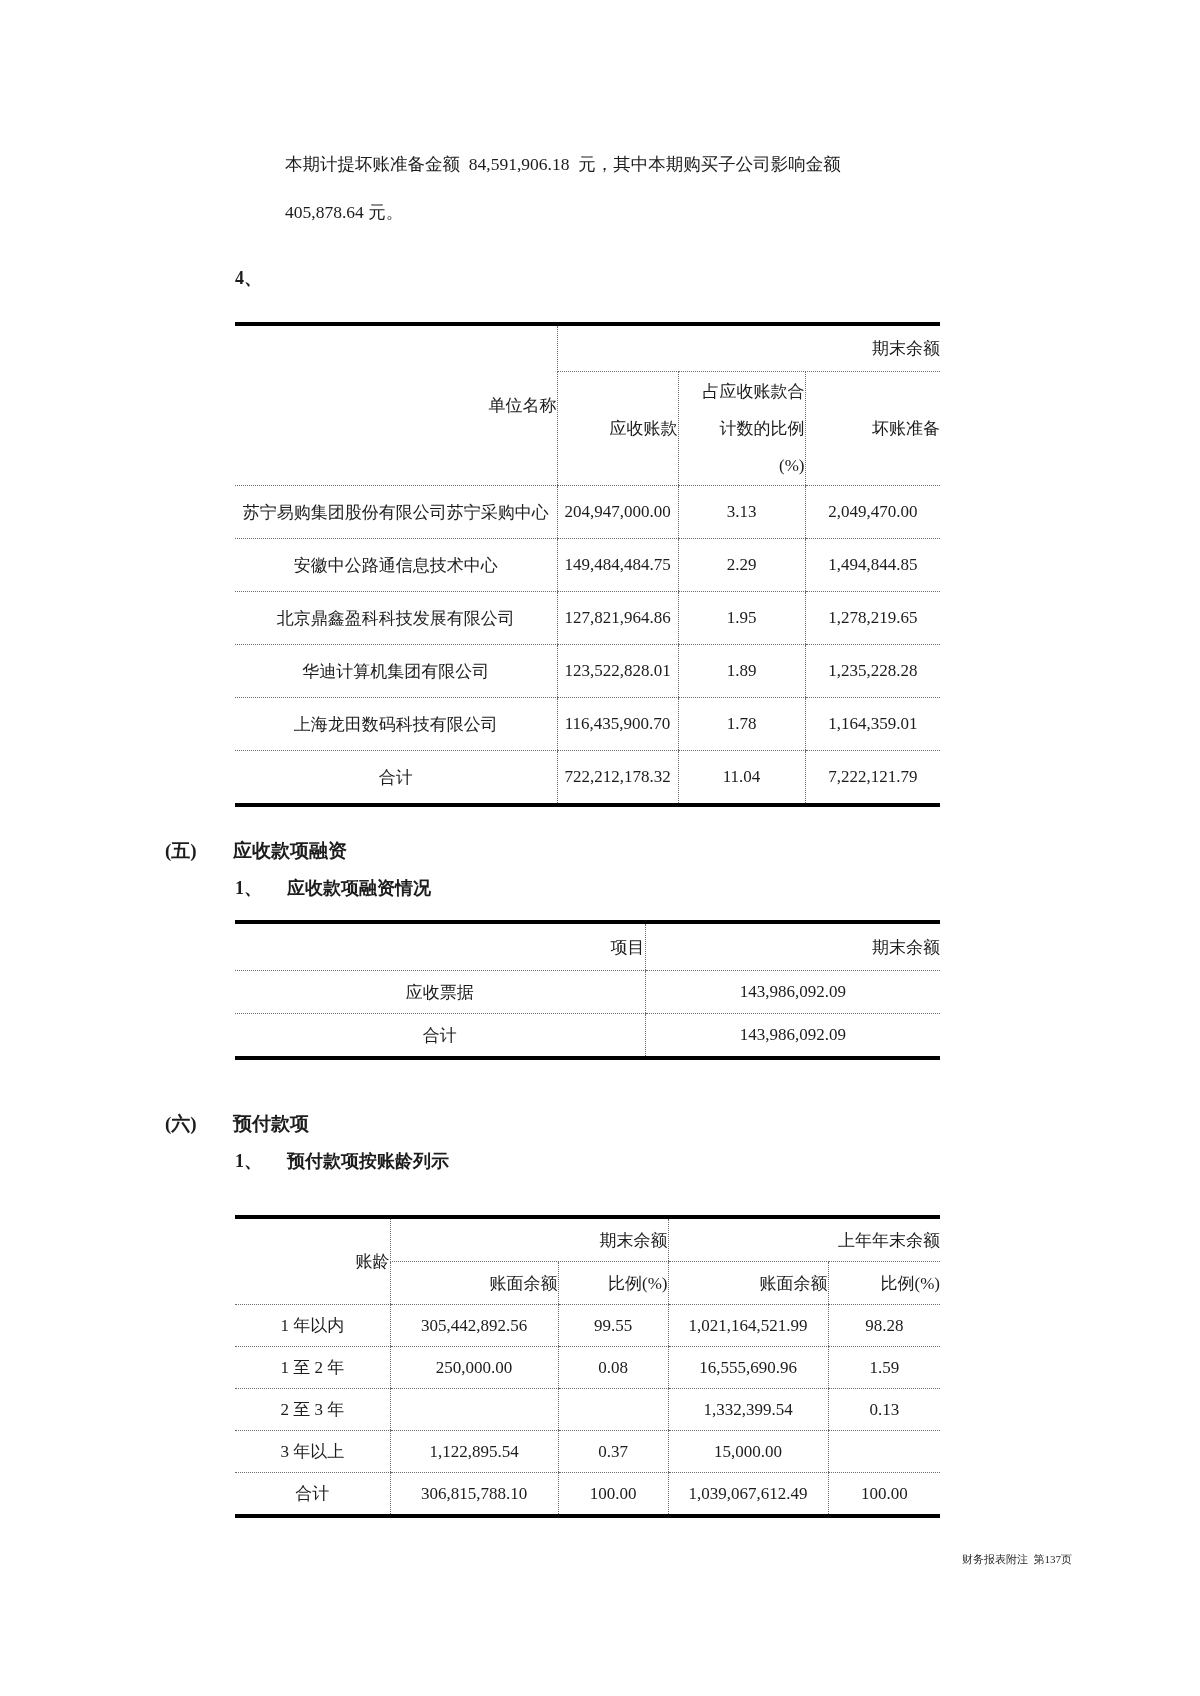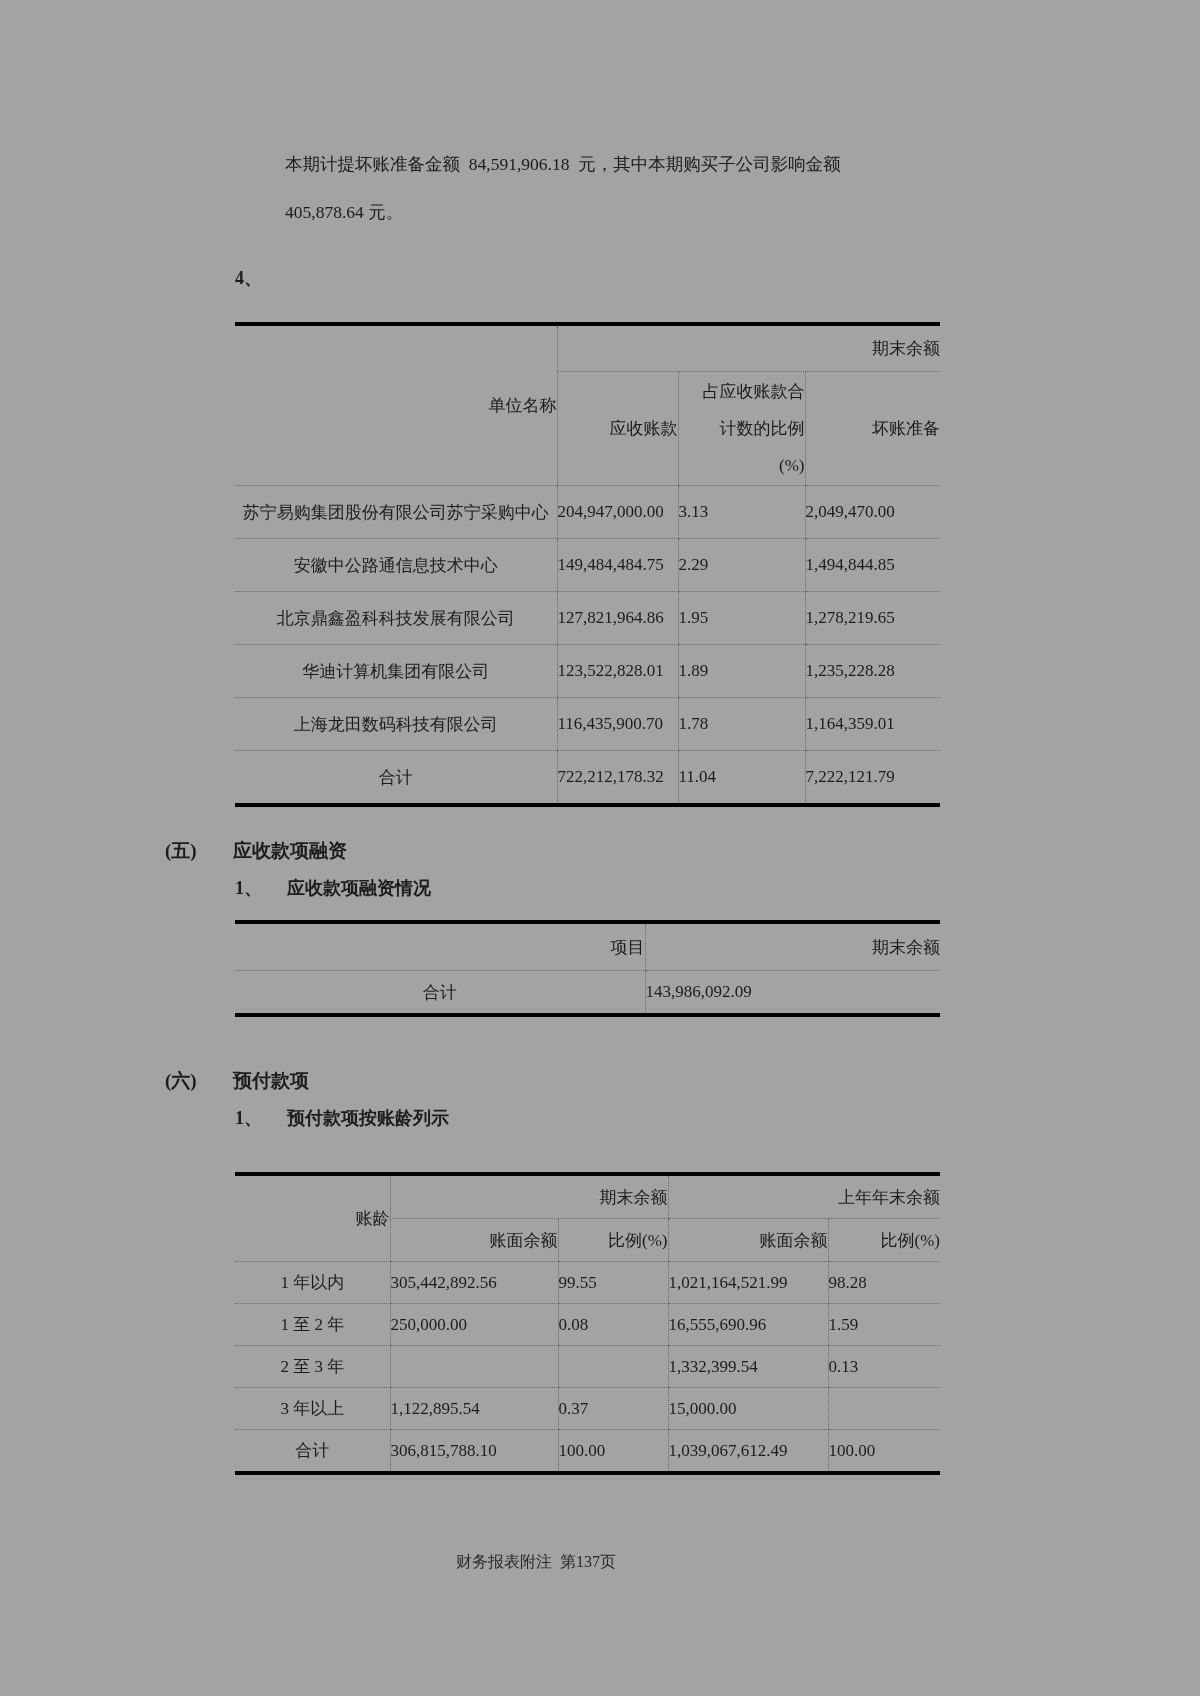--- a/index.html
+++ b/index.html
@@ -1,20 +1,20 @@
 <!DOCTYPE html>
 <html><head>
 <meta charset="utf-8">
 <style>
   html,body { margin:0; padding:0; background:#e8e8e8; }
   .page {
     position:relative;
     width:1200px; height:1696px;
     margin:0 auto;
-    background:#a3a3a3;
+    background:#ffffff;
     color:#1c1c1c;
     font-family:"Liberation Serif","DejaVu Serif",serif;
     overflow:hidden;
   }
   .content { position:absolute; left:235px; top:0; width:705px; }
 
   .intro { margin:140px 0 0 50px; font-size:17.5px; line-height:48px; }
   .intro div { white-space:pre; }
 
   .sec-heading { margin-top:30px; display:flex; font-weight:700; font-size:18px; line-height:24px; }
@@ -31,21 +31,21 @@
     border-top:4px solid #000; border-bottom:4px solid #000;
     font-size:17px;
   }
   .fin th, .fin td {
     font-weight:normal; padding:0; vertical-align:middle;
     border-bottom:1px dotted #6b6b6b;
     overflow:hidden; white-space:nowrap;
   }
   .fin th { text-align:right; }
   .vl { border-left:1px dotted #6b6b6b; }
-  .num-cell  { text-align:left; padding-right:9px; }
+  .num-cell  { text-align:center; padding-right:9px; }
   .name-cell { text-align:center;  padding-left:12px; }
   .ctr-cell  { text-align:center; }
 
   .t1 thead tr.merge-row th { height:45px; }
   .t1 thead tr.sub-row th   { height:113px; }
   .t1 tbody tr td           { height:52px; }
   .hdr-lines div { line-height:37px; }
 
   .t2 thead th  { height:46px; }
   .t2 tbody td  { height:42px; }
@@ -54,21 +54,21 @@
   .t3 thead tr th { height:42px; }
   .t3 tbody tr td { height:41px; }
   .t3 { margin-top:42px; }
 
   .t1 { margin-top:32px; }
   .gap-five { margin-top:30px; }
   .gap-six  { margin-top:50px; }
 
   .footer {
     position:absolute; left:0; top:1552px; width:1072px;
-    text-align:center; font-size:16px; color:#2a2a2a; white-space:pre;
+    text-align:right; font-size:11px; color:#2a2a2a; white-space:pre;
   }
 </style>
 </head>
 <body>
 
 <div class="page">
   <div class="content">
 
     <div class="intro">
       <div>本期计提坏账准备金额  84,591,906.18  元，其中本期购买子公司影响金额</div>
@@ -156,20 +156,24 @@
           <col style="width:295px">
         </colgroup>
       <thead>
         <tr>
           <th>项目</th>
           <th class="vl">期末余额</th>
         </tr>
       </thead>
       <tbody>
         <tr>
+          <td class="name-cell">应收票据</td>
+          <td class="vl num-cell">143,986,092.09</td>
+        </tr>
+        <tr>
           <td class="ctr-cell">合计</td>
           <td class="vl num-cell">143,986,092.09</td>
         </tr>
       </tbody>
     </table>
 
     <div class="major-heading gap-six">
       <span class="num">(六)</span>
       <span>预付款项</span>
     </div>

